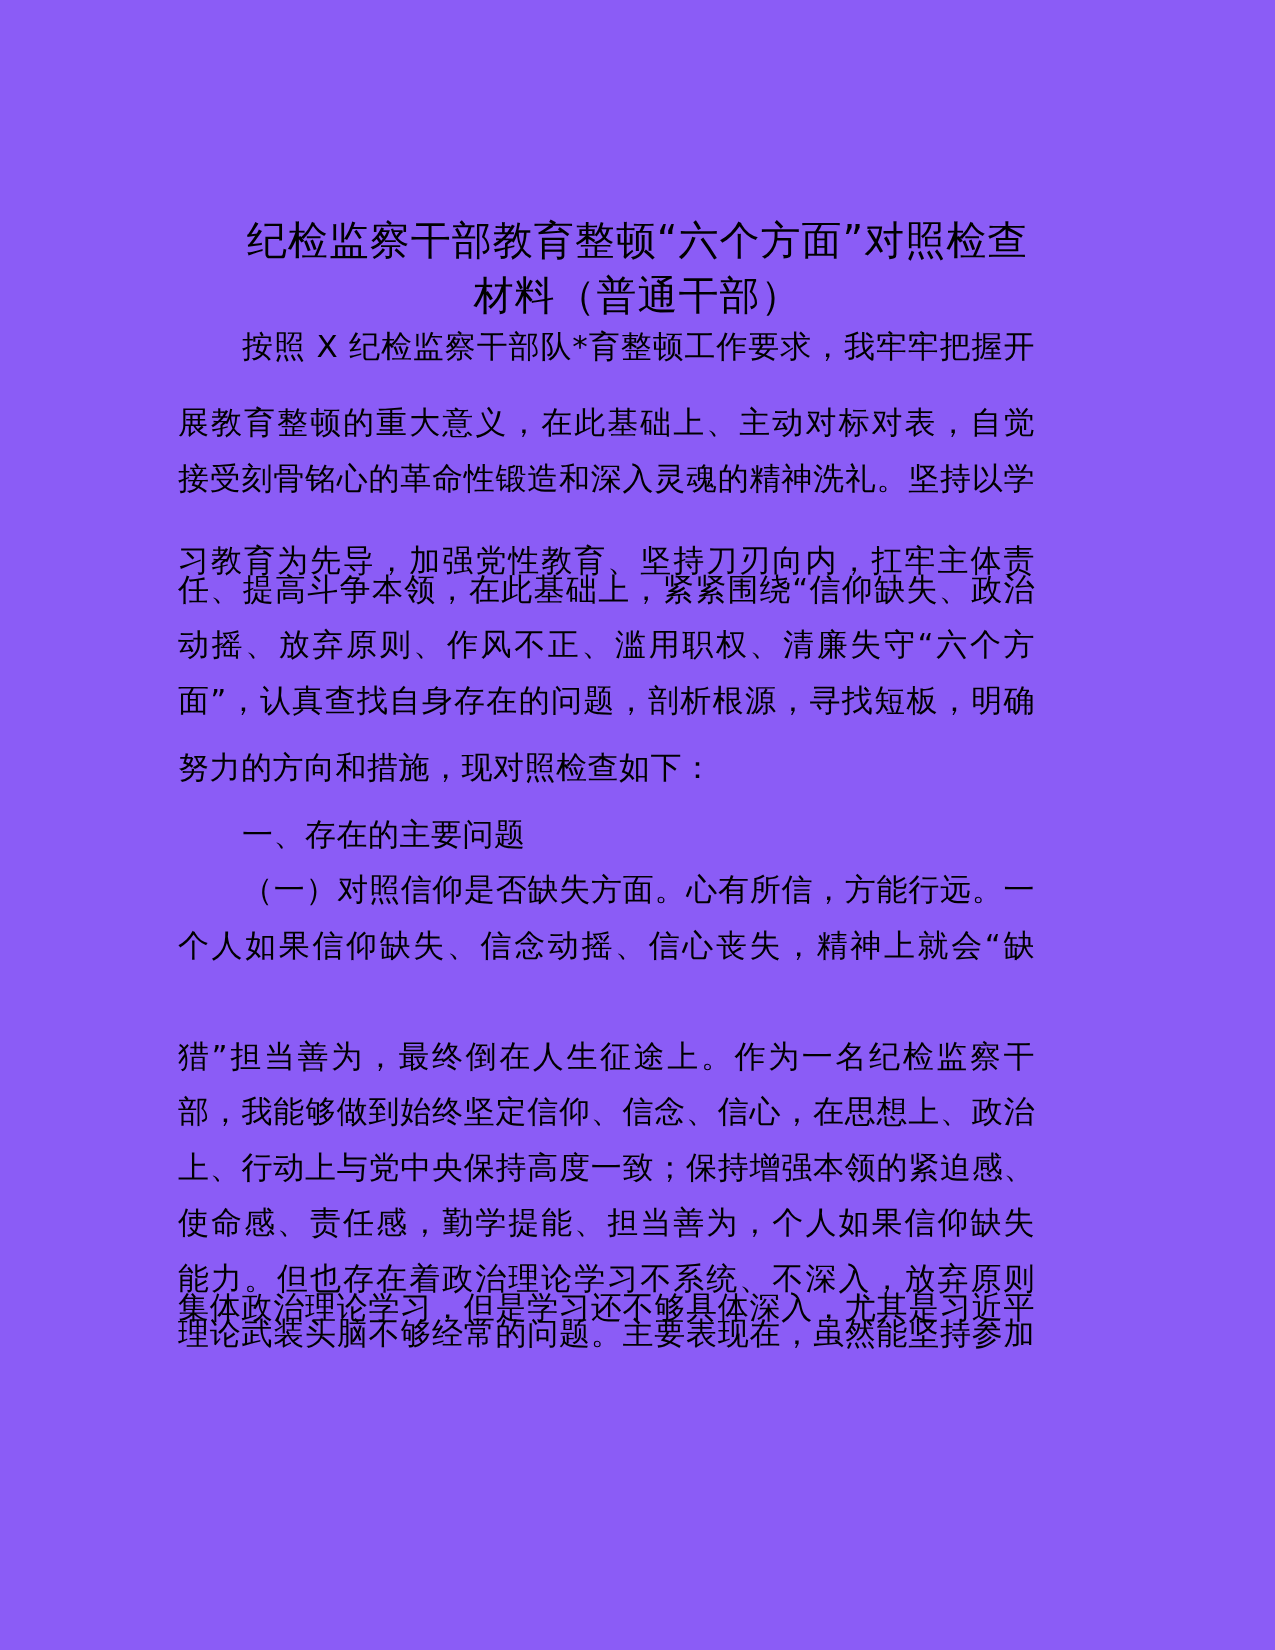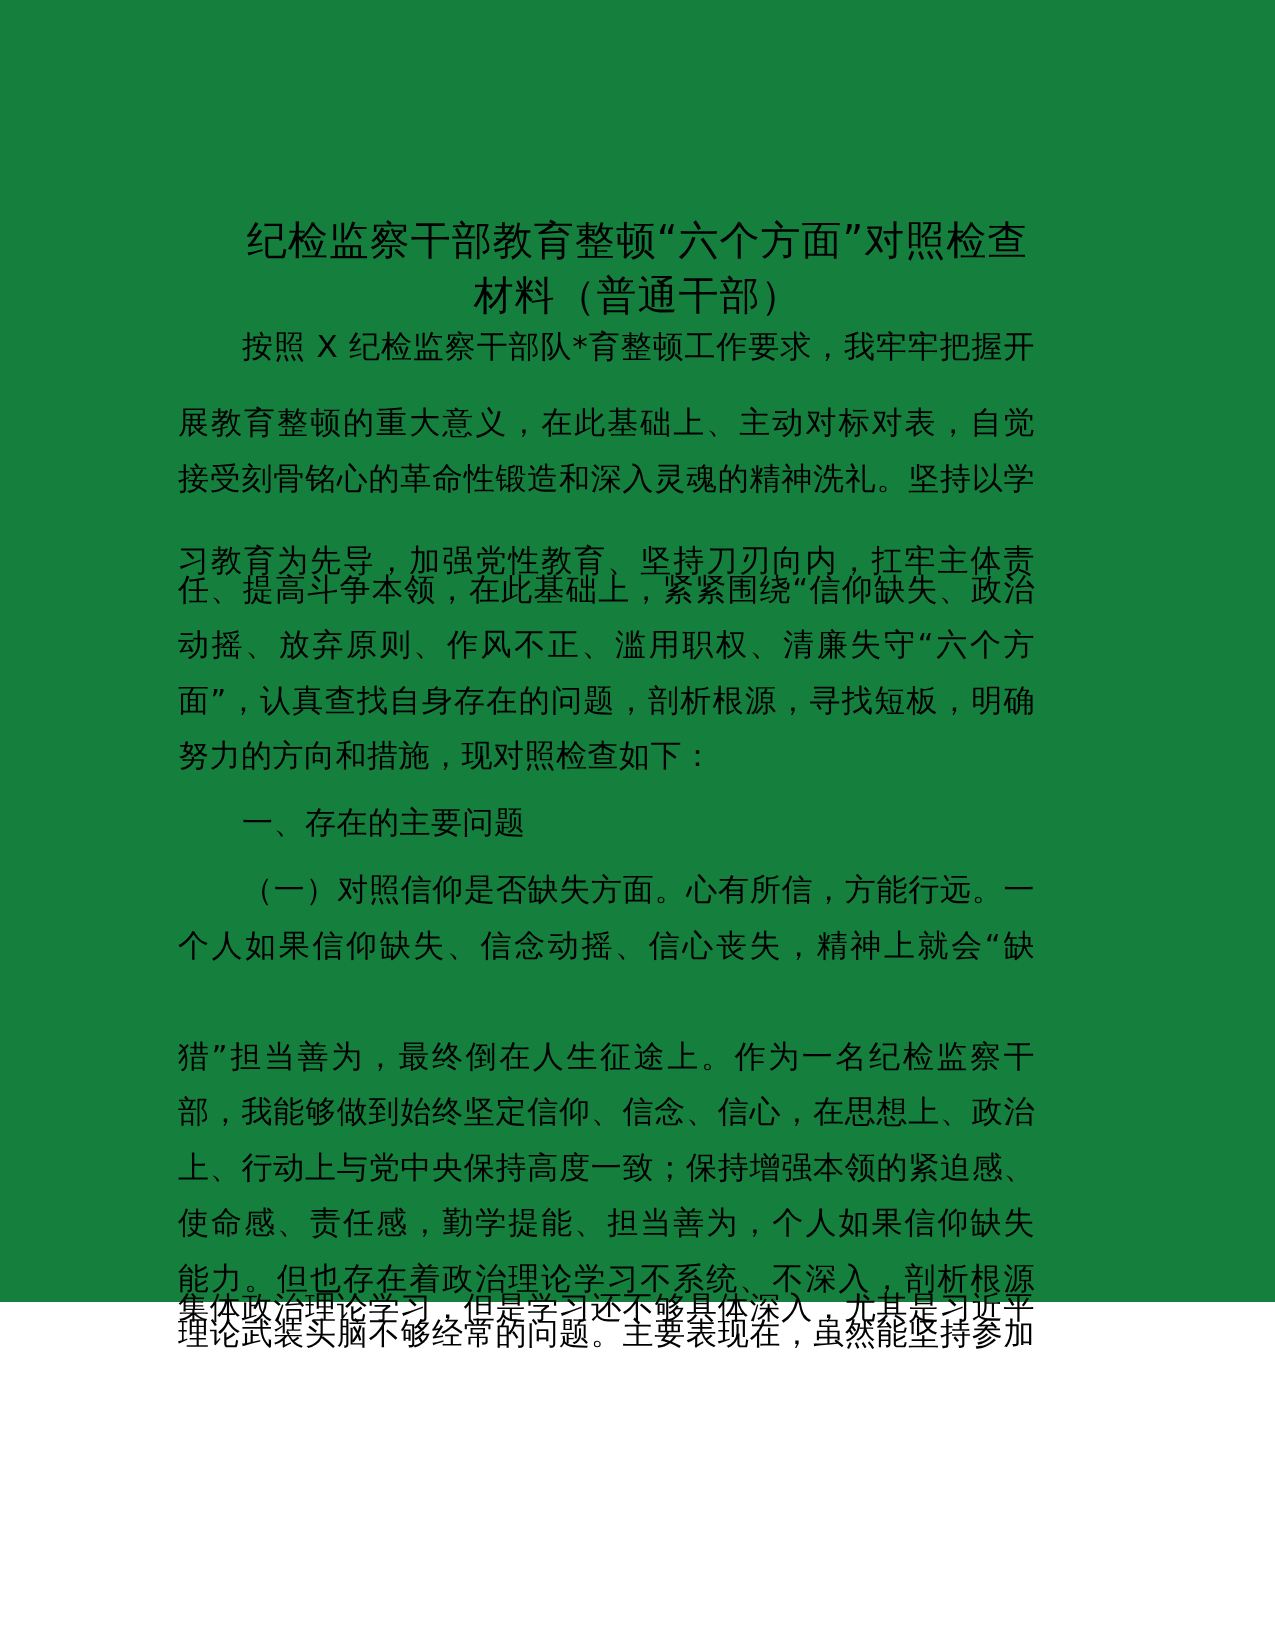--- a/index.html
+++ b/index.html
@@ -1,24 +1,24 @@
 <!DOCTYPE html>
 <html><head>
   <meta charset="utf-8">
   <style>
     html, body { margin: 0; padding: 0; background: #ffffff; }
     body { width: 1275px; height: 1650px; position: relative; overflow: hidden;
            font-family: "DejaVu Sans", "Liberation Sans", sans-serif; color: #000; }
-    .page { position: absolute; left: 0; top: 0; width: 1275px; height: 1302px; background: #15803d; }
+    .page { position: absolute; left: 0; top: 0; width: 1275px; height: 1650px; background: #8b5cf6; }
     .title { position: absolute; left: 150px; width: 975px; text-align: center;
              font-size: 40px; line-height: 58px; letter-spacing: 1px; white-space: nowrap; }
     .line { position: absolute; left: 178px; width: 857px; font-size: 31px; line-height: 40px;
             white-space: nowrap; text-align: justify; text-align-last: justify; letter-spacing: 0.5px; }
     .line.indent { left: 242px; width: 793px; }
-    .line.last { text-align-last: left; }
+    .line.last { text-align-last: left; margin-top: 12px; }
   </style>
 </head>
 <body>
 
 <div class="page">
 
   <div class="title" style="top:211px">纪检监察干部教育整顿“六个方面”对照检查</div>
   <div class="title" style="top:266px">材料（普通干部）</div>
 
   <div class="line indent" style="top:326px">按照 X 纪检监察干部队*育整顿工作要求，我牢牢把握开</div>
@@ -31,17 +31,17 @@
   <div class="line last" style="top:735px">努力的方向和措施，现对照检查如下：</div>
 
   <div class="line indent last" style="top:802px">一、存在的主要问题</div>
 
   <div class="line" style="top:925px">个人如果信仰缺失、信念动摇、信心丧失，精神上就会“缺</div>
   <div class="line indent" style="top:869px">（一）对照信仰是否缺失方面。心有所信，方能行远。一</div>
   <div class="line" style="top:1036px">猎”担当善为，最终倒在人生征途上。作为一名纪检监察干</div>
   <div class="line" style="top:1091px">部，我能够做到始终坚定信仰、信念、信心，在思想上、政治</div>
   <div class="line" style="top:1147px">上、行动上与党中央保持高度一致；保持增强本领的紧迫感、</div>
   <div class="line" style="top:1202px">使命感、责任感，勤学提能、担当善为，个人如果信仰缺失</div>
-  <div class="line" style="top:1258px">能力。但也存在着政治理论学习不系统、不深入，剖析根源</div>
+  <div class="line" style="top:1258px">能力。但也存在着政治理论学习不系统、不深入，放弃原则</div>
   <div class="line" style="top:1313px">理论武装头脑不够经常的问题。主要表现在，虽然能坚持参加</div>
   <div class="line" style="top:1287px">集体政治理论学习，但是学习还不够具体深入，尤其是习近平</div>
 
 </div>
 
 </body></html>

